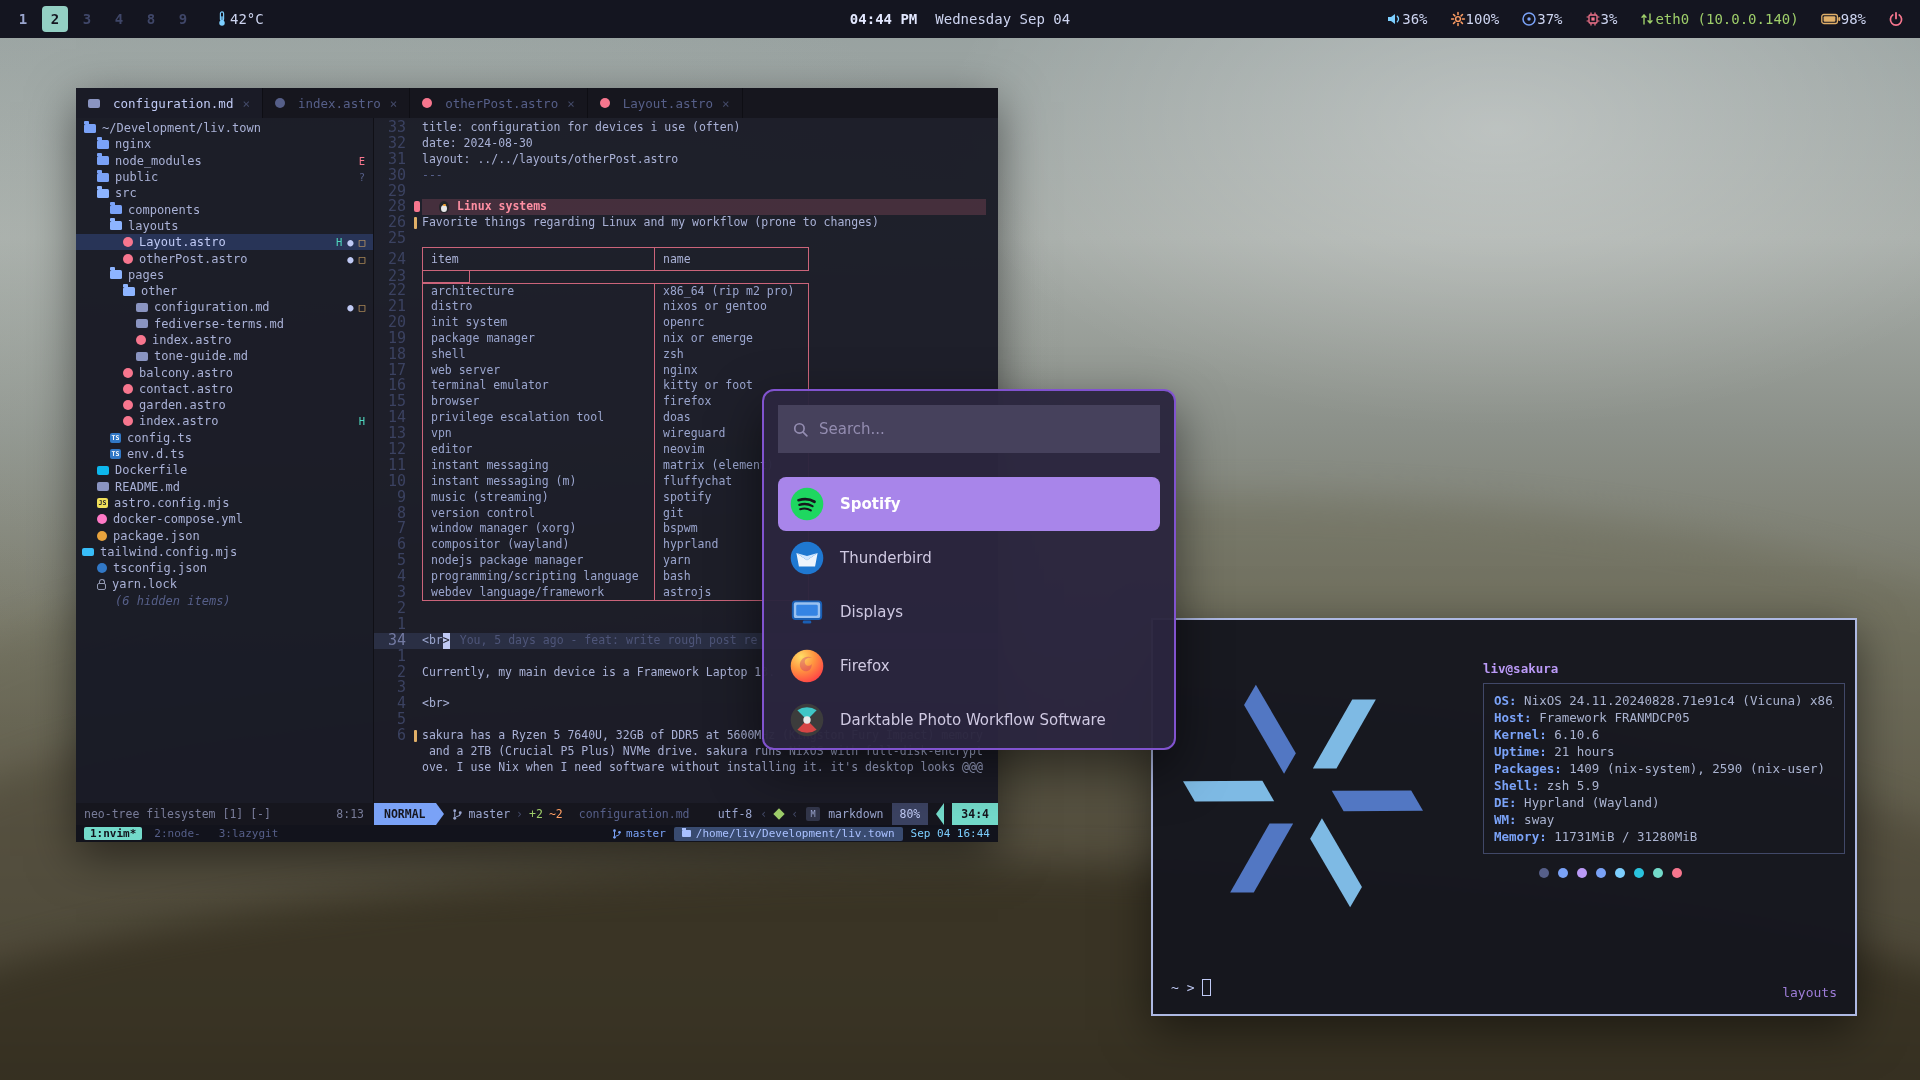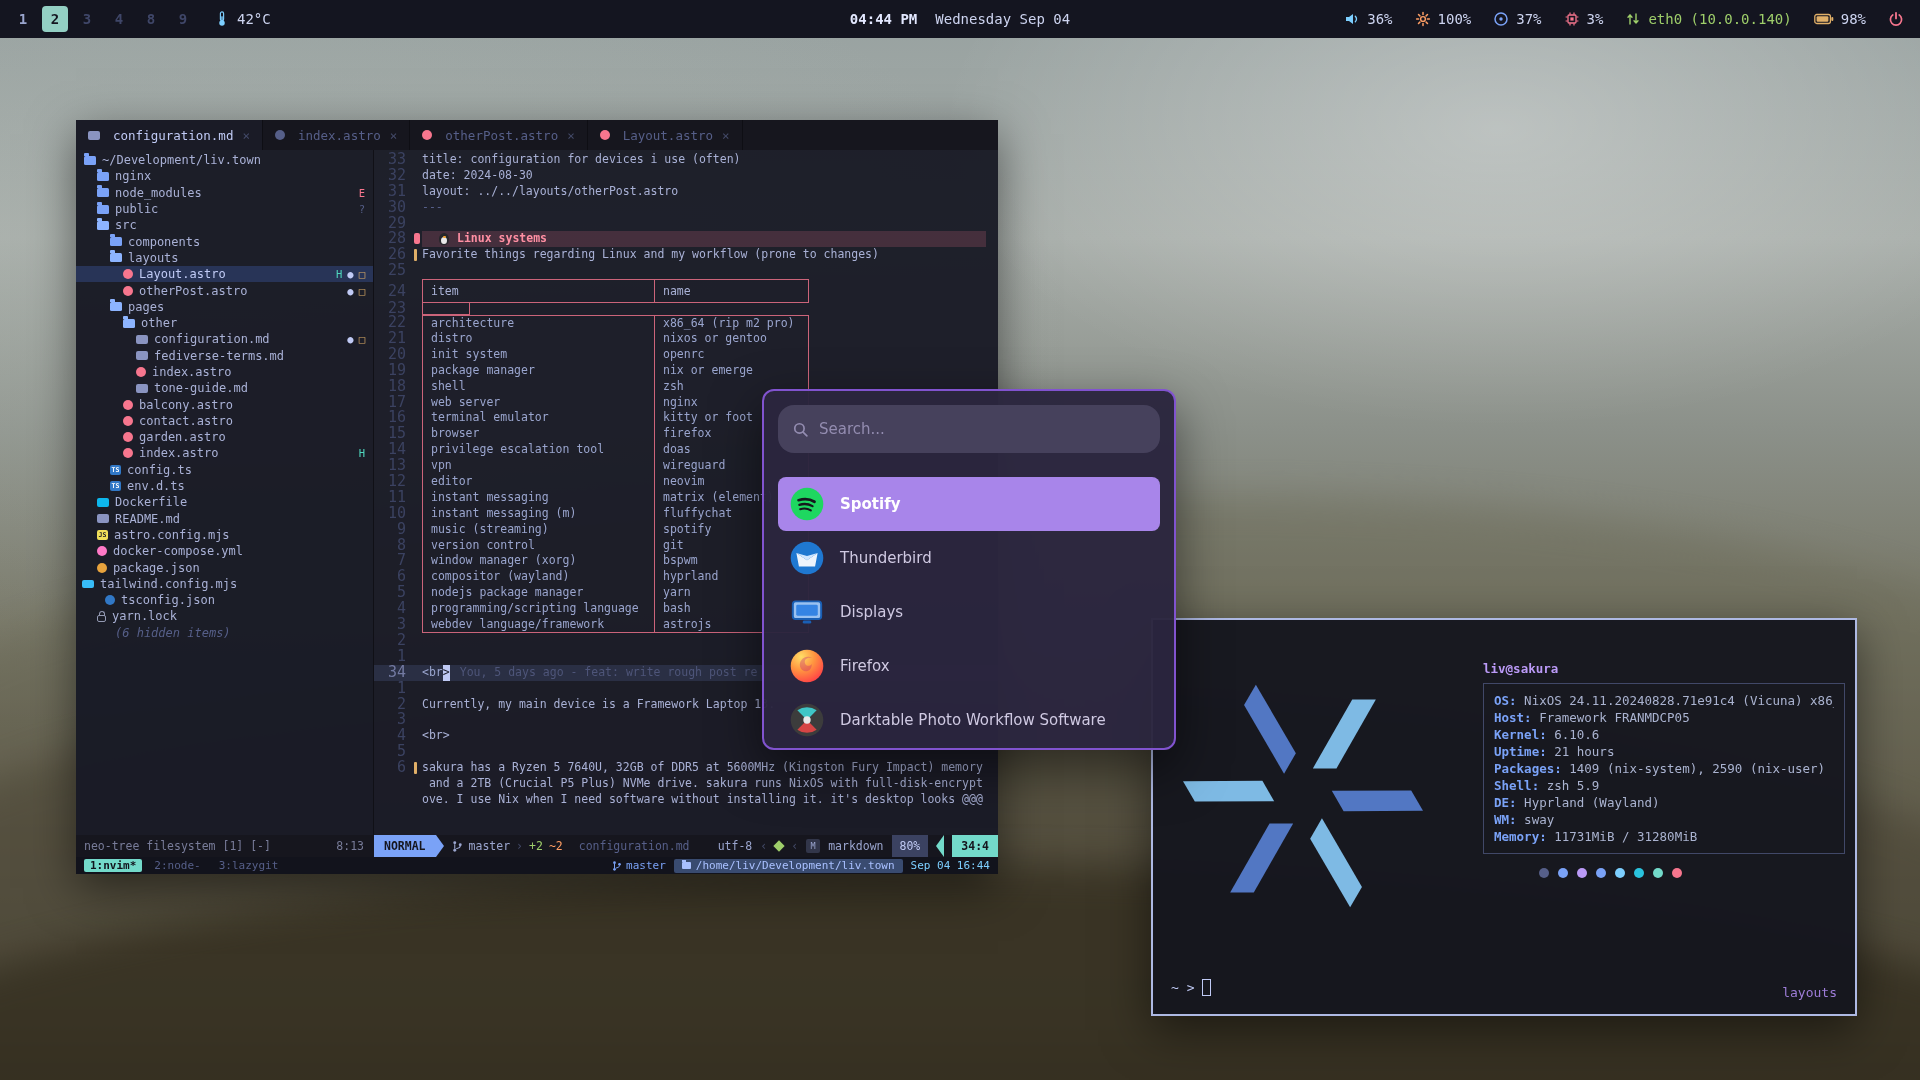--- a/index.html
+++ b/index.html
@@ -18,32 +18,32 @@
 .ridge{position:absolute;left:-10%;right:-10%;filter:blur(18px)}
 .r1{top:46%;height:50%;background:#6b6a57;opacity:.45;border-radius:50% 38% 0 0/60% 45% 0 0}
 .r2{top:62%;height:50%;background:#4c4636;opacity:.55;border-radius:42% 55% 0 0/50% 60% 0 0}
 .r3{top:80%;height:30%;background:#332d1e;opacity:.75;border-radius:50% 50% 0 0/70% 70% 0 0}
 
 .topbar{position:absolute;top:0;left:0;width:1920px;height:38px;background:#141520;display:flex;align-items:center;z-index:90;font-size:14px;color:var(--fgb)}
 .ws-wrap{display:flex;gap:6px;margin-left:10px}
 .ws{width:26px;height:26px;border-radius:4px;display:flex;align-items:center;justify-content:center;font-weight:bold;color:#3f4668;font-size:14px}
 .ws.occupied{color:#9aa5ce}
 .ws.active{background:#93cfc3;color:#141520}
-.module{display:flex;align-items:center;gap:7px;white-space:nowrap}
+.module{display:flex;align-items:center;gap:0;white-space:nowrap}
 .module.temp{margin-left:18px}
 .mi{display:inline-flex;width:16px;height:16px;align-items:center;justify-content:center}
 .mi svg{width:100%;height:100%}
 .clock{position:absolute;left:50%;transform:translateX(-50%);display:flex;gap:18px;white-space:nowrap}
 .clock .time{font-weight:bold;color:#e3e8ff}
 .clock .date{color:#cdd4f0}
 .topbar .right{margin-left:auto;display:flex;align-items:center;gap:22px;margin-right:16px}
 .mtext{color:#cdd4f0}
 .mtext.green{color:var(--green)}
 
-.editor{position:absolute;left:76px;top:120px;width:922px;height:754px;background:rgba(26,27,38,.97);z-index:20;display:flex;flex-direction:column;box-shadow:0 14px 44px rgba(0,0,0,.5)}
+.editor{position:absolute;left:76px;top:88px;width:922px;height:754px;background:rgba(26,27,38,.97);z-index:20;display:flex;flex-direction:column;box-shadow:0 14px 44px rgba(0,0,0,.5)}
 .tabline{height:30px;background:var(--bgd);display:flex;align-items:stretch;flex:none;overflow:hidden}
 .tab{display:flex;align-items:center;gap:7px;padding:0 12px;font-size:12.5px;color:var(--dim);border-right:1px solid #0e0e14;white-space:nowrap}
 .tab.active{background:var(--bg);color:var(--fgb)}
 .tabx{color:#444b6a;margin-left:2px}
 .emain{flex:1;display:flex;min-height:0}
 .tree{width:298px;flex:none;background:rgba(26,27,38,.4);border-right:1px solid #101016;overflow:hidden;padding-top:2px;font-size:12px}
 .trow{height:16.3px;display:flex;align-items:center;color:var(--fg);white-space:pre;overflow:hidden}
 .trow.sel{background:#283457;color:var(--fgb)}
 .trow.dimrow{color:var(--dim);font-style:italic}
 .tlabel{overflow:hidden;white-space:pre}
@@ -118,21 +118,21 @@
 .twin{padding:0 6px;border-radius:2px}
 .twin.active{background:var(--teal);color:#12131c;font-weight:bold}
 .tmux .spacer{flex:1}
 .tmux-branch{color:var(--blue);display:flex;align-items:center;gap:4px}
 .tmux-path{background:#394b70;color:#a9c0ff;padding:0 8px;border-radius:2px;display:flex;align-items:center;gap:5px;height:14px}
 .mini-folder{width:9px;height:7px;background:#a9c0ff;border-radius:1px;position:relative;display:inline-block}
 .mini-folder::before{content:'';position:absolute;top:-2px;left:0;width:4px;height:2px;background:#a9c0ff}
 .tmux-date{color:var(--cyan)}
 
 .launcher{position:absolute;left:762px;top:389px;width:414px;height:361px;background:rgba(42,37,62,.97);border:2px solid #8153cf;border-radius:12px;z-index:60;overflow:hidden;box-shadow:0 18px 50px rgba(0,0,0,.5);font-family:"DejaVu Sans",sans-serif}
-.searchbox{margin:14px;height:48px;background:#46415c;border-radius:16px;display:flex;align-items:center;padding:0 14px;gap:10px}
+.searchbox{margin:14px;height:48px;background:#46415c;border-radius:0;display:flex;align-items:center;padding:0 14px;gap:10px}
 .searchbox input{flex:1;background:transparent;border:none;outline:none;color:#e3def5;font-size:15px;font-family:"DejaVu Sans",sans-serif}
 .searchbox input::placeholder{color:#938cb0}
 .sicon{width:17px;height:17px;display:inline-flex}
 .sicon svg{width:100%;height:100%}
 .litems{padding:10px 14px 0 14px}
 .litem{height:54px;display:flex;align-items:center;gap:16px;padding:0 12px;border-radius:8px;color:#cfc9e2;font-size:15px}
 .litem.sel{background:#a885ea;color:#ffffff;font-weight:bold}
 .licon{width:34px;height:34px;flex:none;display:inline-flex}
 .licon svg{width:100%;height:100%}
 
@@ -304,21 +304,21 @@
         <div class="trow" style="padding-left: 47px;"><span class="ic ic-astro"></span><span class="tlabel">garden.astro</span></div>
         <div class="trow" style="padding-left: 47px;"><span class="ic ic-astro"></span><span class="tlabel">index.astro</span><span class="marks"><span class="mk mk-hint">H</span></span></div>
         <div class="trow" style="padding-left: 34px; align-items: center;"><span class="ic ic-ts"></span><span class="tlabel">config.ts</span></div>
         <div class="trow" style="padding-left: 34px;"><span class="ic ic-ts"></span><span class="tlabel">env.d.ts</span></div>
         <div class="trow" style="padding-left: 21px;"><span class="ic ic-docker"></span><span class="tlabel">Dockerfile</span></div>
         <div class="trow" style="padding-left: 21px;"><span class="ic ic-md"></span><span class="tlabel">README.md</span></div>
         <div class="trow" style="padding-left: 21px;"><span class="ic ic-js"></span><span class="tlabel">astro.config.mjs</span></div>
         <div class="trow" style="padding-left: 21px;"><span class="ic ic-yml"></span><span class="tlabel">docker-compose.yml</span></div>
         <div class="trow" style="padding-left: 21px;"><span class="ic ic-json"></span><span class="tlabel">package.json</span></div>
         <div class="trow" style="padding-left: 6px;"><span class="ic ic-tailwind"></span><span class="tlabel">tailwind.config.mjs</span></div>
-        <div class="trow" style="padding-left: 29px;"><span class="ic ic-json2"></span><span class="tlabel">tsconfig.json</span></div>
+        <div class="trow" style="padding-left: 21px;"><span class="ic ic-json2"></span><span class="tlabel">tsconfig.json</span></div>
         <div class="trow" style="padding-left: 21px;"><span class="ic ic-lock"></span><span class="tlabel">yarn.lock</span></div>
         <div class="trow dimrow" style="padding-left: 21px;"><span class="ic ic-none"></span><span class="tlabel">(6 hidden items)</span></div>
       </div>
     <div class="buffer">
       <div class="blines">
           <div class="bl txt"><span class="gut">33</span><span class="sign"></span><span class="txt">title: configuration for devices i use (often)</span></div>
           <div class="bl txt"><span class="gut">32</span><span class="sign"></span><span class="txt">date: 2024-08-30</span></div>
           <div class="bl txt"><span class="gut">31</span><span class="sign"></span><span class="txt">layout: ../../layouts/otherPost.astro</span></div>
           <div class="bl dim"><span class="gut">30</span><span class="sign"></span><span class="txt">---</span></div>
           <div class="bl blank"><span class="gut">29</span><span class="sign"></span><span class="txt"></span></div>

